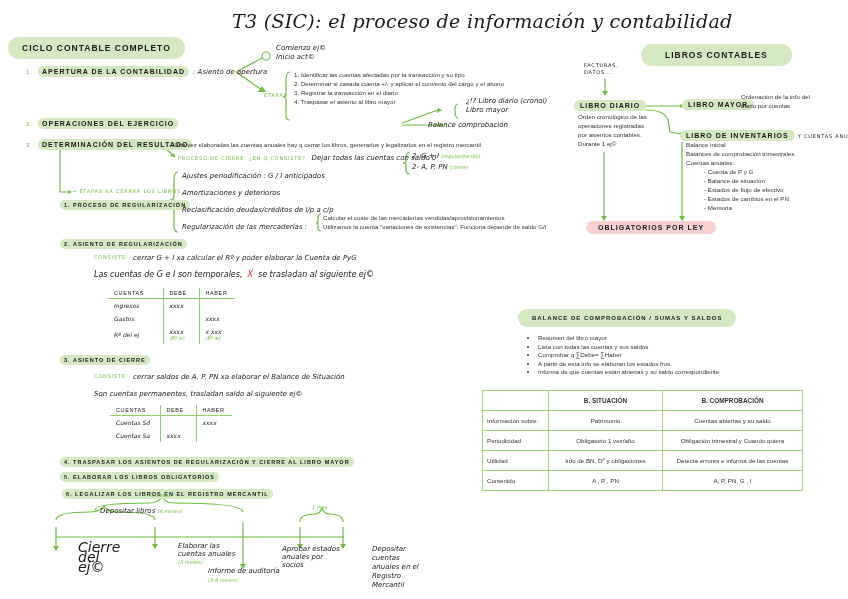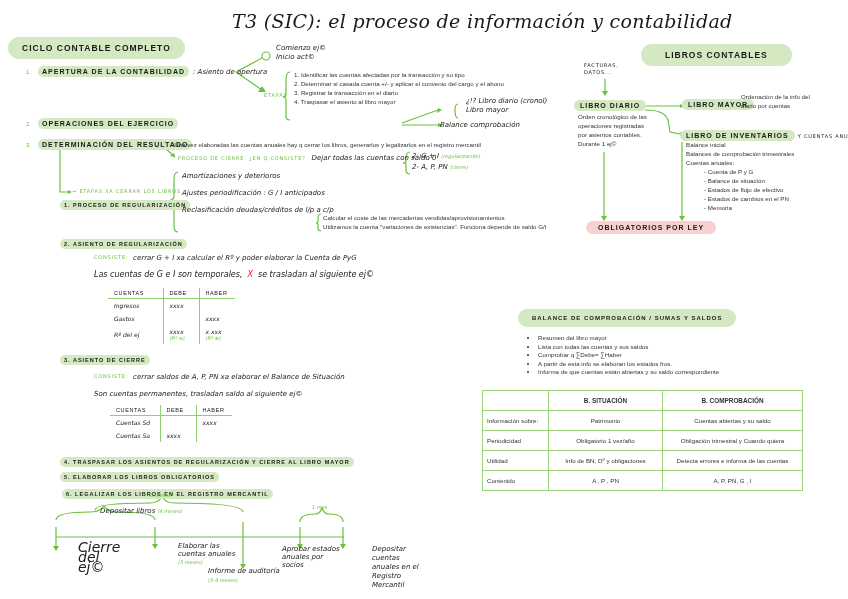--- a/index.html
+++ b/index.html
@@ -110,42 +110,43 @@
 </div>
 
 <div class="abs" style="left:26px;top:118px;display:flex;align-items:center;gap:4px;">
   <span class="num">2.</span>
   <span class="pill" style="padding:2px 4px;">Operaciones del ejercicio</span>
 </div>
 <div class="abs hand" style="left:466px;top:97px;line-height:9px;">
   <div>¿!? Libro diario (cronol)</div>
   <div>Libro mayor</div>
 </div>
-<div class="abs hand" style="left:440px;top:121px;">Balance comprobación</div>
+<div class="abs hand" style="left:428px;top:121px;">Balance comprobación</div>
 
 <div class="abs" style="left:26px;top:139px;display:flex;align-items:center;gap:4px;">
   <span class="num">3.</span>
   <span class="pill" style="padding:2px 4px;">Determinación del resultado</span>
 </div>
 <div class="abs typed" style="left:168px;top:140px;">→Una vez elaboradas las cuentas anuales hay q cerrar los libros, generarlos y legalizarlos en el registro mercantil</div>
 <div class="abs" style="left:178px;top:154px;display:flex;gap:6px;align-items:center;">
   <span class="hand-caps green" style="font-size:5px;">Proceso de cierre: ¿en q consiste?</span>
   <span class="hand">Dejar todas las cuentas con saldo 0</span>
 </div>
 <div class="abs hand" style="left:412px;top:151px;line-height:11px;">
   <div><span>2- G + I</span> <span class="green" style="font-size:5px;">(regularización)</span></div>
   <div><span>2- A, P, PN</span> <span class="green" style="font-size:5px;">(cierre)</span></div>
 </div>
 <div class="abs hand-caps green" style="left:72px;top:188px;font-size:5px;">→ Etapas xa cerrar los libros</div>
 
 <div class="abs pill" style="left:60px;top:200px;padding:2px 4px;font-size:5.5px;">1. Proceso de regularización</div>
 <div class="abs hand" style="left:182px;top:168px;line-height:17px;">
+  <div>Ajustes periodificación : G / I anticipados</div>
   <div>Amortizaciones y deterioros</div>
-  <div>Ajustes periodificación : G / I anticipados</div>
   <div>Reclasificación deudas/créditos de l/p a c/p</div>
+  <div>Regularización de las mercaderías :</div>
 </div>
 <div class="abs typed" style="left:323px;top:213px;line-height:9px;">
   <div>Calcular el coste de las mercaderías vendidas/aprovisionamientos</div>
   <div>Utilizamos la cuenta "variaciones de existencias". Funciona depende de saldo G/I</div>
 </div>
 
 <div class="abs pill" style="left:60px;top:239px;padding:2px 4px;font-size:5.5px;">2. Asiento de regularización</div>
 <div class="abs" style="left:94px;top:254px;display:flex;gap:5px;">
   <span class="hand-caps green" style="font-size:5px;">Consiste:</span>
   <span class="hand">cerrar G + I xa calcular el Rº y poder elaborar la Cuenta de PyG</span>

